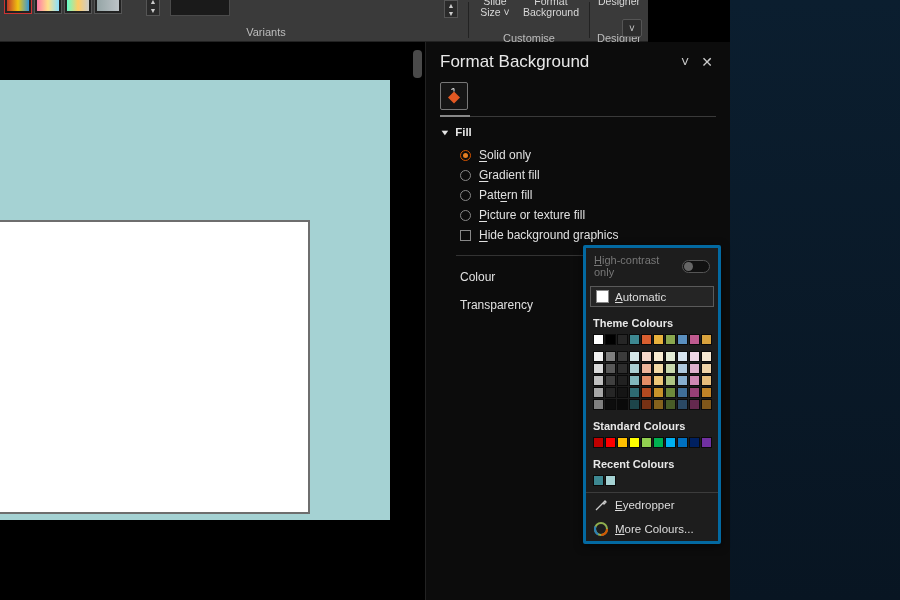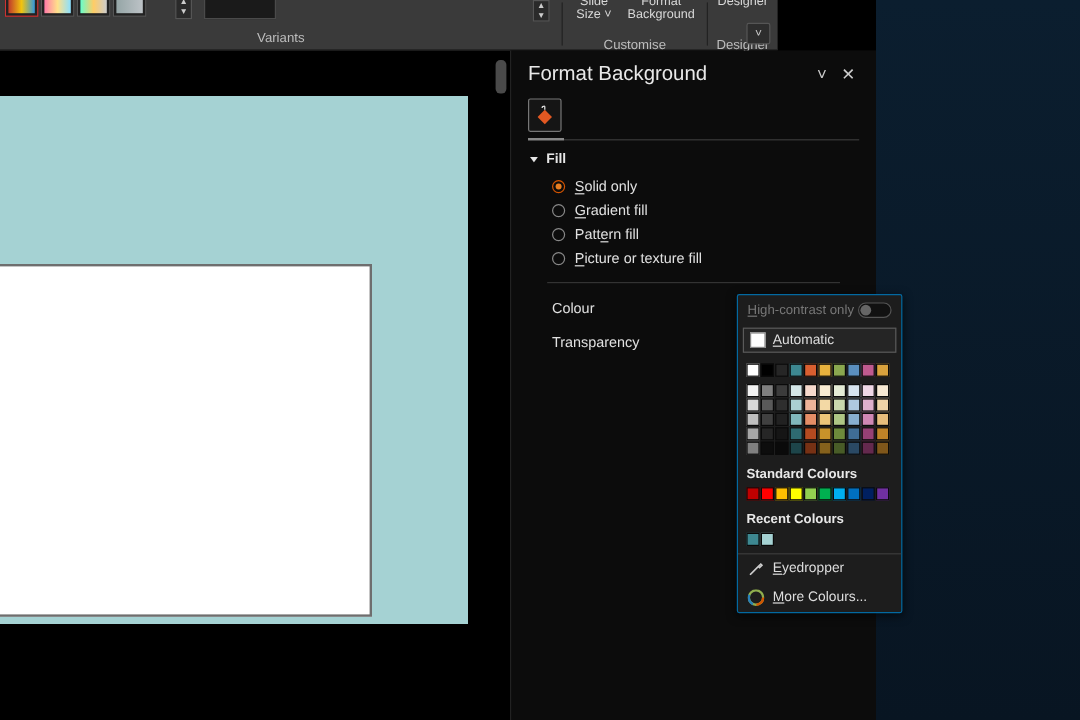--- a/index.html
+++ b/index.html
@@ -3,21 +3,21 @@
 <meta charset="utf-8">
 <style>
   * { box-sizing: border-box; margin: 0; padding: 0; font-family: "Segoe UI", Arial, sans-serif; }
   body { width: 900px; height: 600px; overflow: hidden; background: #000; position: relative; }
   
   
   .right-strip { position: absolute; right: 0; top: 0; width: 170px; height: 100%; background: linear-gradient(180deg,#0b1e2f 0%,#081522 100%); }
   
   
   .ribbon { position: absolute; left: 0; top: 0; width: 648px; height: 42px; background: #3a3a3a; border-bottom: 1px solid #222; display: flex; }
-  .ribbon .variants-area { flex: 1; position: relative; }
+  .ribbon .variants-area { flex: 1; position: relative; padding-left: 32px; }
   .ribbon .variants-area .gallery { position: absolute; left: 4px; top: -4px; height: 22px; width: 140px; display: flex; gap: 2px; overflow: hidden; }
   .ribbon .variants-area .gallery .th { width: 28px; height: 18px; border: 1px solid #555; background: #222; position: relative; }
   .ribbon .variants-area .gallery .th.sel { border: 1px solid #c33; }
   .ribbon .variants-area .gallery .th span { position:absolute; inset:2px; }
   .ribbon .variants-area .more { position: absolute; left: 146px; top: -4px; width: 14px; height: 20px; border: 1px solid #555; background: #2a2a2a; color:#ccc; font-size:7px; display:flex; flex-direction:column; align-items:center; justify-content:space-around; }
   .ribbon .variants-area .big-th { position: absolute; left: 170px; top: -4px; width: 60px; height: 20px; border: 1px solid #4a4a4a; background: #1a1a1a; }
   .ribbon .variants-area .big-more { position: absolute; left: 444px; top: 0px; width: 14px; height: 18px; border: 1px solid #555; background: #2a2a2a; color:#ccc; font-size:7px; display:flex;flex-direction:column;align-items:center;justify-content:space-around; }
   .ribbon .variants-label { position: absolute; bottom: 3px; width: 100%; text-align: center; color: #bdbdbd; font-size: 11px; }
   .ribbon .sep { width: 1px; height: 36px; background: #222; margin-top: 2px; }
   .ribbon .grp { display: flex; flex-direction: column; align-items: center; justify-content: flex-start; padding-bottom: 3px; position: relative; }
@@ -64,21 +64,21 @@
   .pane .row .lab { flex:1; }
   .pane .row .color-btn { width:34px; height:22px; border:1px solid #555; border-radius:2px; background:#1a1a1a; display:flex; align-items:center; justify-content:center; gap:2px; padding-right:2px; }
   .pane .row .color-btn .buck { width:14px; height:12px; position:relative; }
   .pane .row .color-btn .sw { position:absolute; bottom:-2px; left:0; width:14px; height:3px; background:#a5d2d3; }
   .pane .row .color-btn .ar { font-size:8px; color:#ccc; }
   .pane .row .slider { width:56px; height:2px; background:#555; position:relative; margin-right:8px; }
   .pane .row .slider::before { content:""; position:absolute; left:0; top:-4px; width:3px; height:10px; background:#ccc; }
   .pane .row .pct { width:30px; height:18px; border:1px solid #444; background:#111; font-size:10.5px; color:#ddd; display:flex; align-items:center; justify-content:center; border-radius:2px; }
 
   
-  .picker { position:absolute; left:583px; top:245px; width:138px; background:#1d1d1d; border:1px solid #0369a1; border-radius:2px; color:#ddd; font-size:11.5px; box-shadow:0 2px 8px rgba(0,0,0,.6);margin-left:31px; }
+  .picker { position:absolute; left:583px; top:245px; width:138px; background:#1d1d1d; border:3px solid #0369a1; border-radius:2px; color:#ddd; font-size:11.5px; box-shadow:0 2px 8px rgba(0,0,0,.6); }
   .picker .hc { display:flex; align-items:center; justify-content:space-between; padding:6px 8px; color:#777; font-size:11px; }
   .picker .hc .tog { width:28px; height:13px; border:1px solid #555; border-radius:7px; position:relative; background:#111; }
   .picker .hc .tog::after { content:""; position:absolute; left:1px; top:1px; width:9px; height:9px; border-radius:50%; background:#666; }
   .picker .auto { margin:2px 4px 6px 4px; padding:3px 5px; border:1px solid #5a5a5a; display:flex; align-items:center; gap:6px; background:#252525; }
   .picker .auto .sw { width:13px; height:13px; background:#fff; border:1px solid #888; }
   .picker .h { padding:4px 7px 2px 7px; font-weight:bold; font-size:11px; color:#e8e8e8; }
   .picker .grid { display:grid; gap:1px; padding:3px 7px 6px 7px; }
   .picker .grid.g10 { grid-template-columns: repeat(10, 11px); grid-auto-rows:11px; }
   .picker .grid .c { border:1px solid #0a0a0a; }
   .picker .sep2 { height:1px; background:#3c3c3c; margin:0 0; }
@@ -180,20 +180,24 @@
       <span><span class="first">G</span><span>radient fill</span></span>
     </div>
     <div class="opt">
       <span class="rad"></span>
       <span><span>Patt</span><span class="first">e</span><span>rn fill</span></span>
     </div>
     <div class="opt">
       <span class="rad"></span>
       <span><span class="first">P</span><span>icture or texture fill</span></span>
     </div>
+    <div class="opt">
+      <span class="chk"></span>
+      <span><span class="first">H</span><span>ide background graphics</span></span>
+    </div>
   </div>
 
   <div class="divider"></div>
 
   <div class="row">
     <div class="lab"><span class="first">C</span><span>olour</span></div>
     <div class="color-btn">
       <span class="buck">
         <svg viewBox="0 0 14 12" style="position:absolute;top:-1px;left:0;width:14px;height:11px;">
             <path fill="#ddd" d="M3 6 L7 2 L12 7 L7 11 Z"></path>
@@ -214,20 +218,21 @@
 <div class="picker">
   <div class="hc">
     <span><span style="text-decoration:underline;">H</span><span>igh-contrast only</span></span>
     <span class="tog"></span>
   </div>
   <div class="auto">
     <span class="sw"></span>
     <span><span style="text-decoration:underline;">A</span><span>utomatic</span></span>
   </div>
 
+  <div class="h">Theme Colours</div>
   <div class="grid g10" id="theme0">
       <div class="c" style="background: rgb(255, 255, 255);"></div>
       <div class="c" style="background: rgb(0, 0, 0);"></div>
       <div class="c" style="background: rgb(38, 38, 38);"></div>
       <div class="c" style="background: rgb(61, 136, 145);"></div>
       <div class="c" style="background: rgb(217, 95, 48);"></div>
       <div class="c" style="background: rgb(232, 178, 61);"></div>
       <div class="c" style="background: rgb(138, 168, 79);"></div>
       <div class="c" style="background: rgb(90, 143, 191);"></div>
       <div class="c" style="background: rgb(191, 90, 143);"></div>

